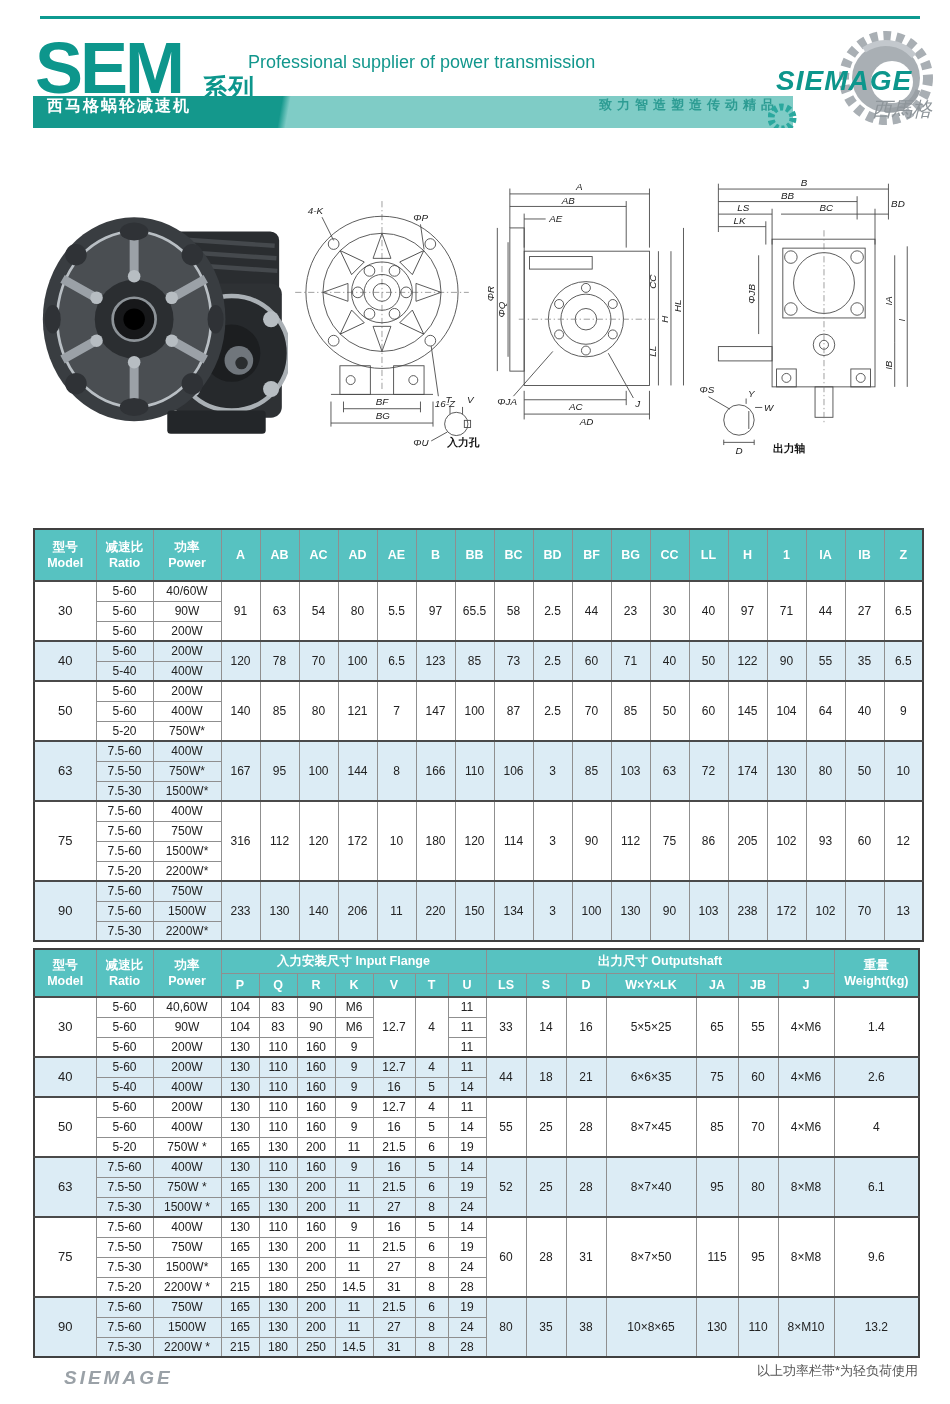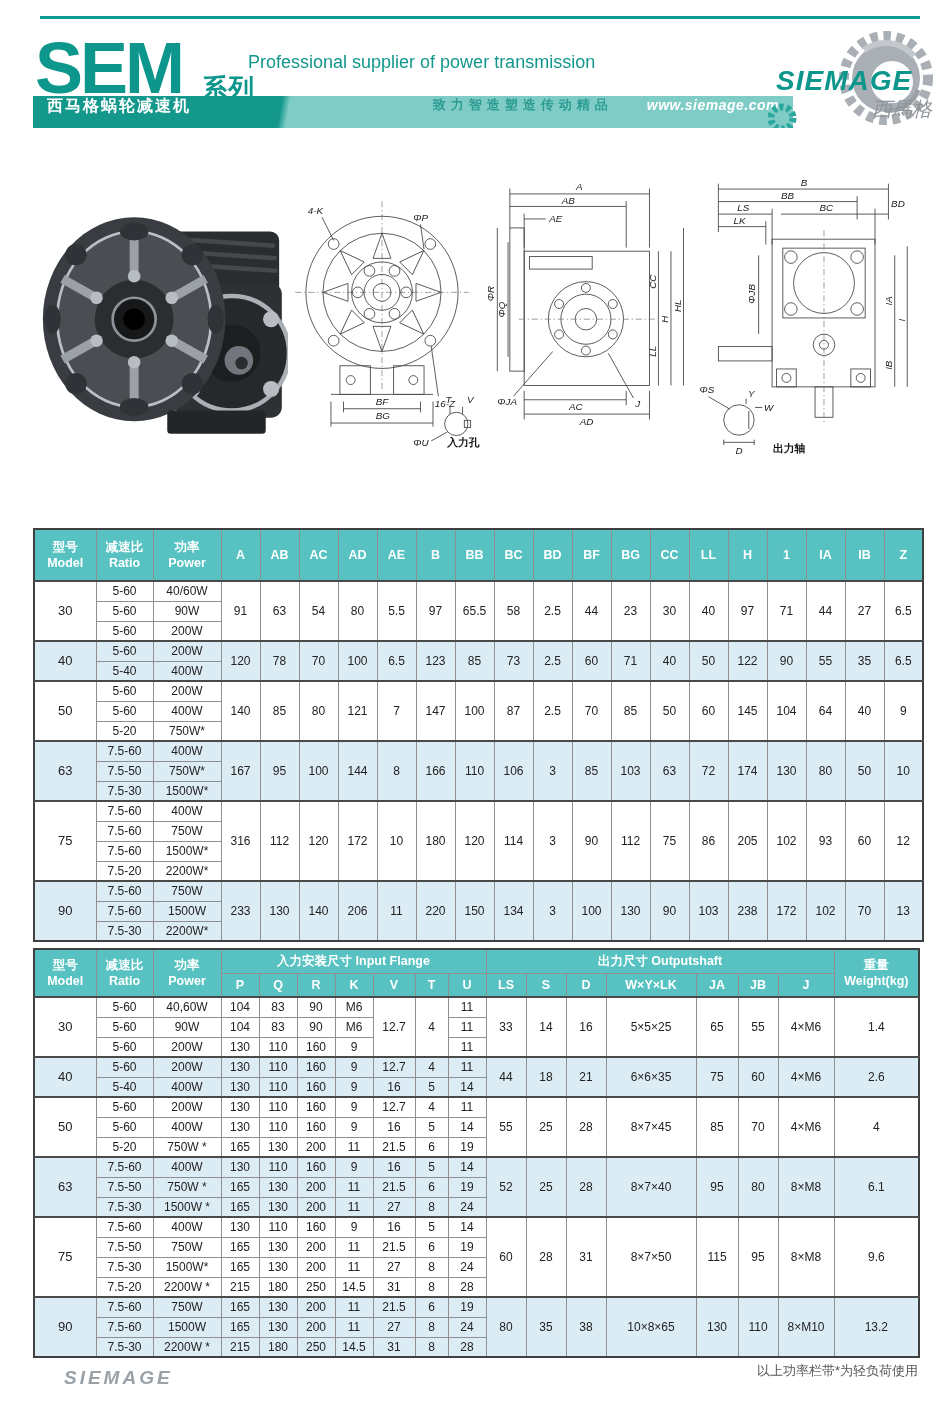--- a/index.html
+++ b/index.html
@@ -10,21 +10,21 @@
   .sem{position:absolute;top:34px;left:35px;color:#0d968c;white-space:nowrap;}
   .sem-main{font-size:72px;font-weight:bold;letter-spacing:-3px;line-height:.95;display:inline-block;}
   .sem-suffix{font-size:26px;display:inline-block;margin-left:20px;vertical-align:-4px;font-weight:bold;}
   .tagline{position:absolute;top:48px;left:248px;color:#12978d;}
   .tagline-cn{font-size:18px;}
   .tagline-cn b{font-weight:bold;}
   .tagline-en{font-size:18px;margin-top:4px;}
   .bar{position:absolute;top:96px;left:33px;width:760px;height:32px;display:flex;align-items:flex-start;
        background:linear-gradient(100deg,#14988c 0px,#14988c 246px,#7fccc6 254px,#7fccc6 100%);}
   .bar-title{color:#fff;font-weight:bold;font-size:16px;padding-left:14px;letter-spacing:2px;}
-  .bar-right{margin-left:auto;display:flex;align-items:center;gap:34px;padding-right:14px;}
+  .bar-right{margin-left:auto;display:flex;align-items:center;gap:34px;padding-right:14px;flex-direction:column;}
   .bar-slogan{color:#2d9c93;font-size:13px;font-weight:bold;letter-spacing:5px;}
   .bar-site{color:#fff;font-style:italic;font-weight:bold;font-size:14px;letter-spacing:.5px;}
   .logo{position:absolute;top:26px;right:4px;width:178px;height:102px;}
   
   .diagrams{position:absolute;top:160px;left:33px;width:887px;height:360px;display:flex;
             justify-content:space-between;align-items:flex-start;}
   .diagrams svg text{font-family:"Liberation Sans",sans-serif;}
   .dimtxt{font-size:11px;font-style:italic;fill:#222;}
   .captxt{font-size:12px;font-weight:bold;fill:#111;}
   .dline{stroke:#4a4a4a;stroke-width:1;fill:none;}

